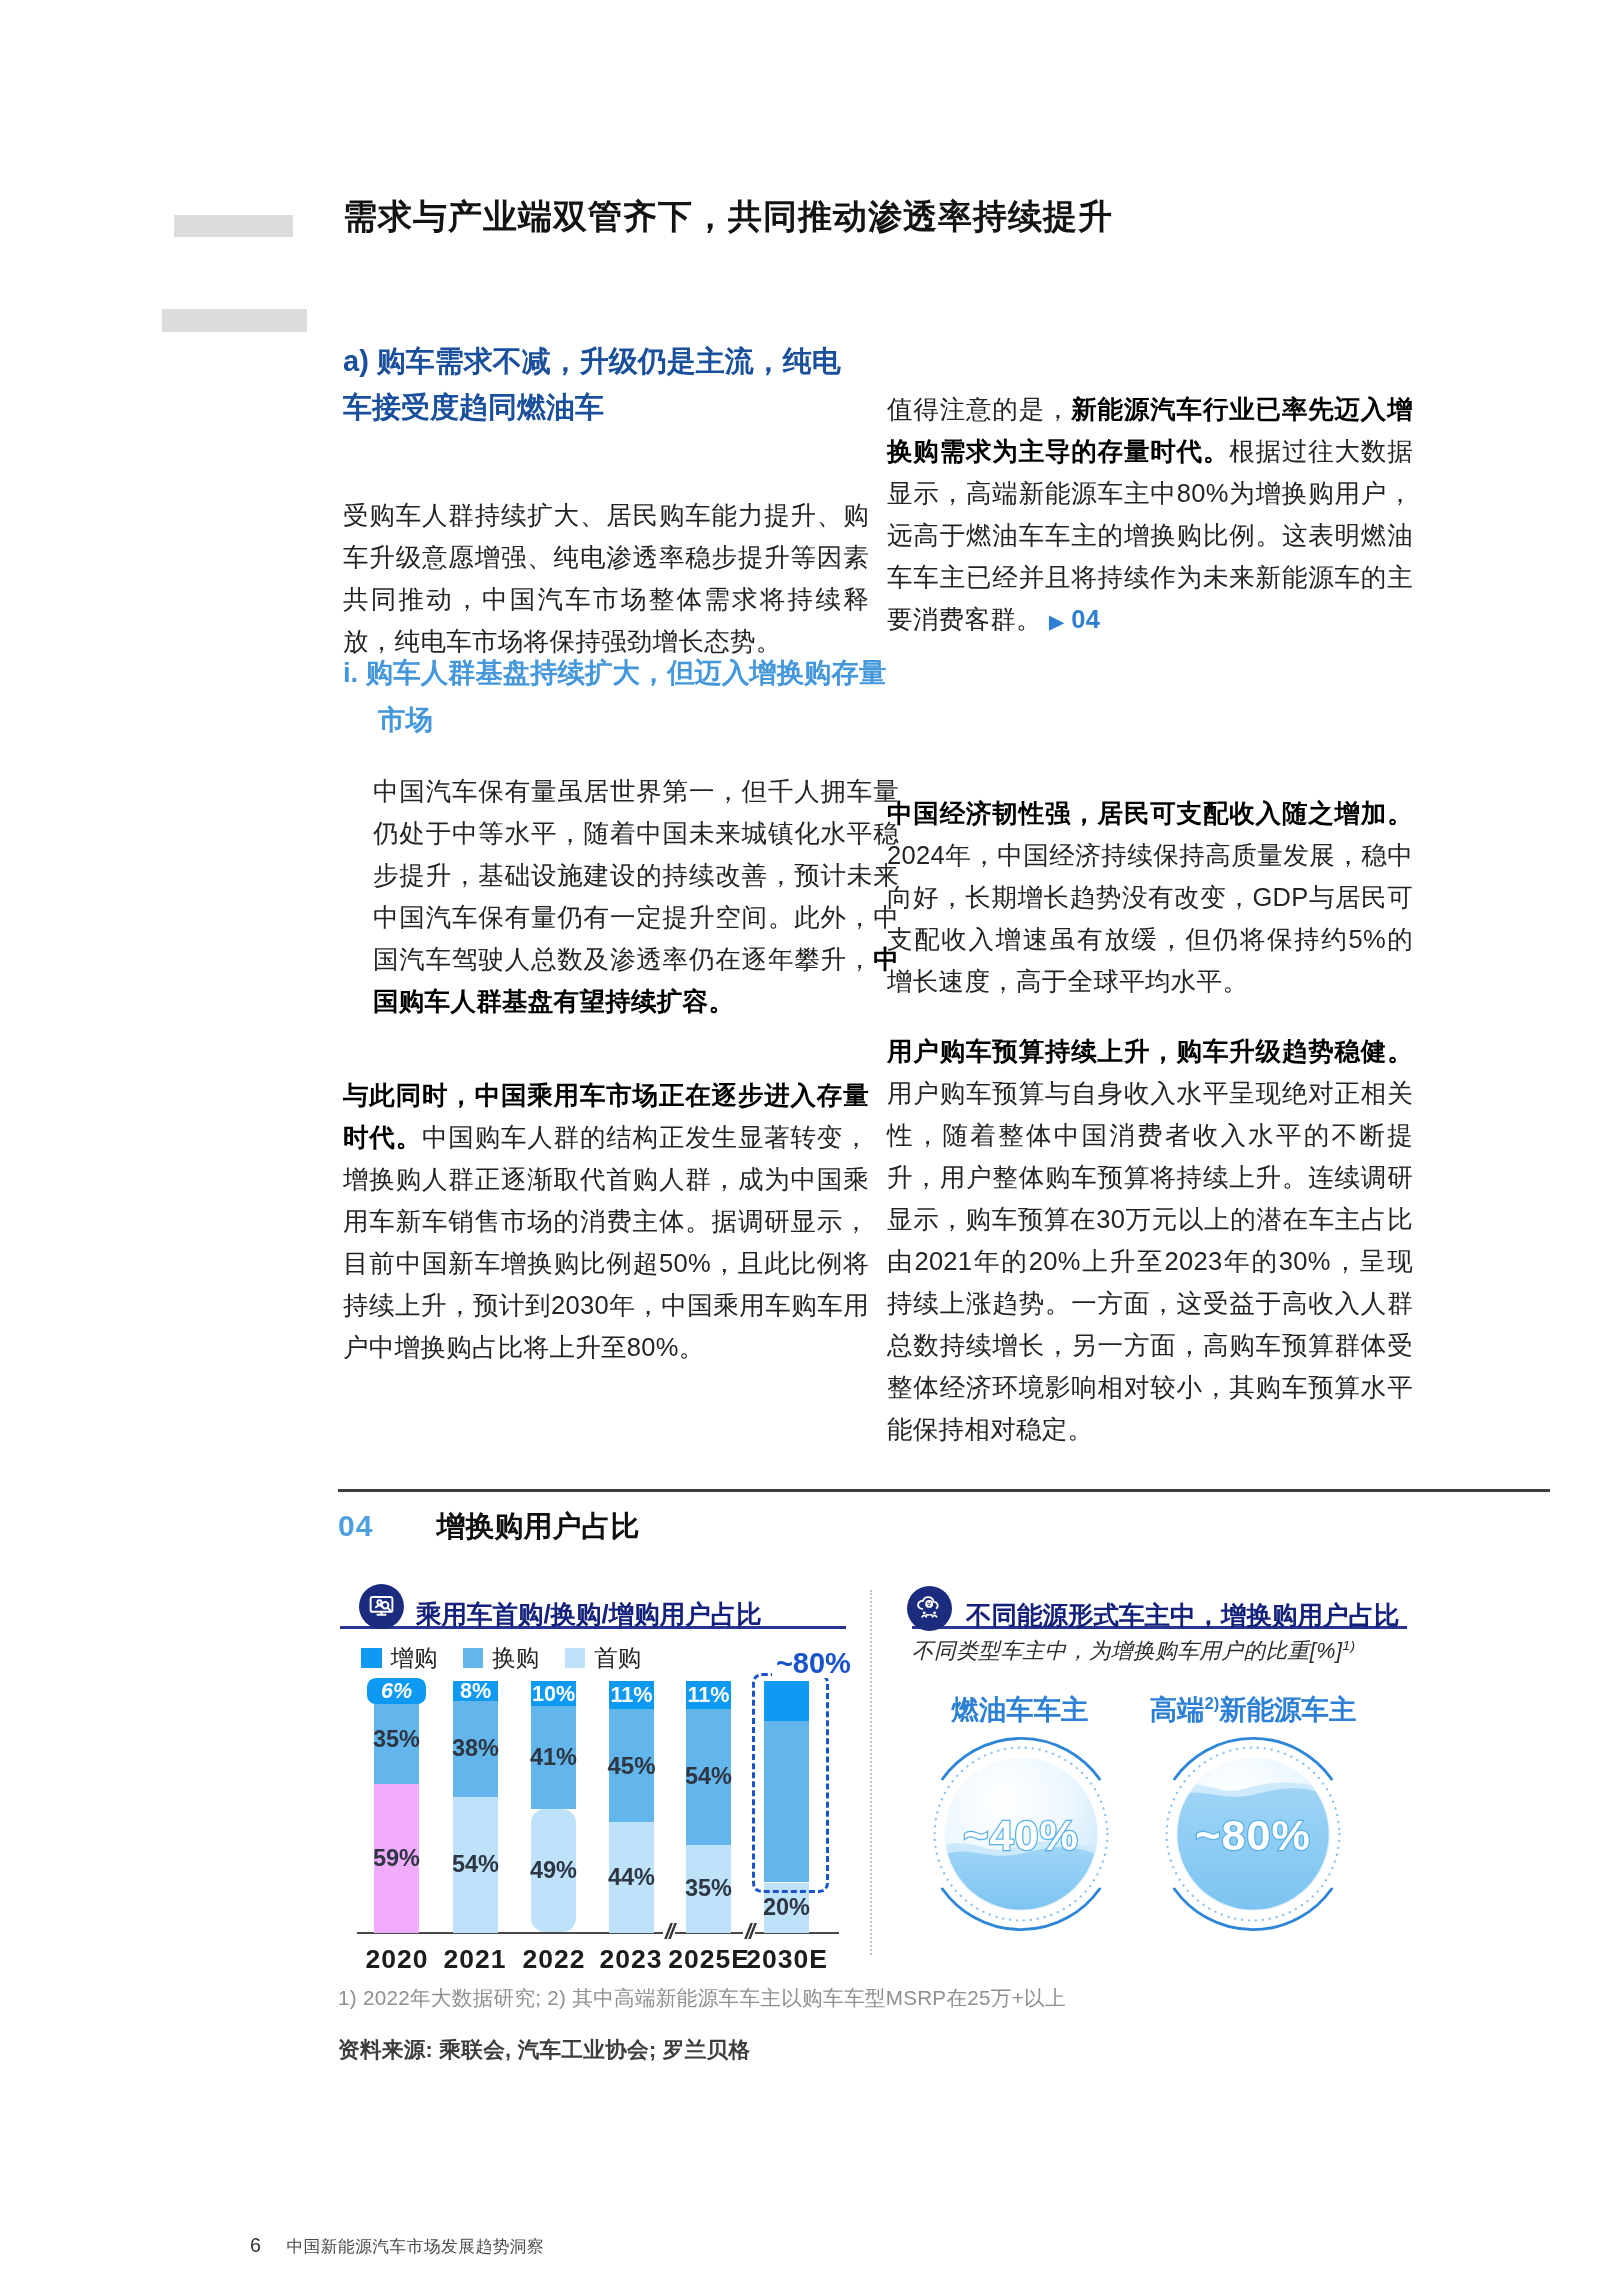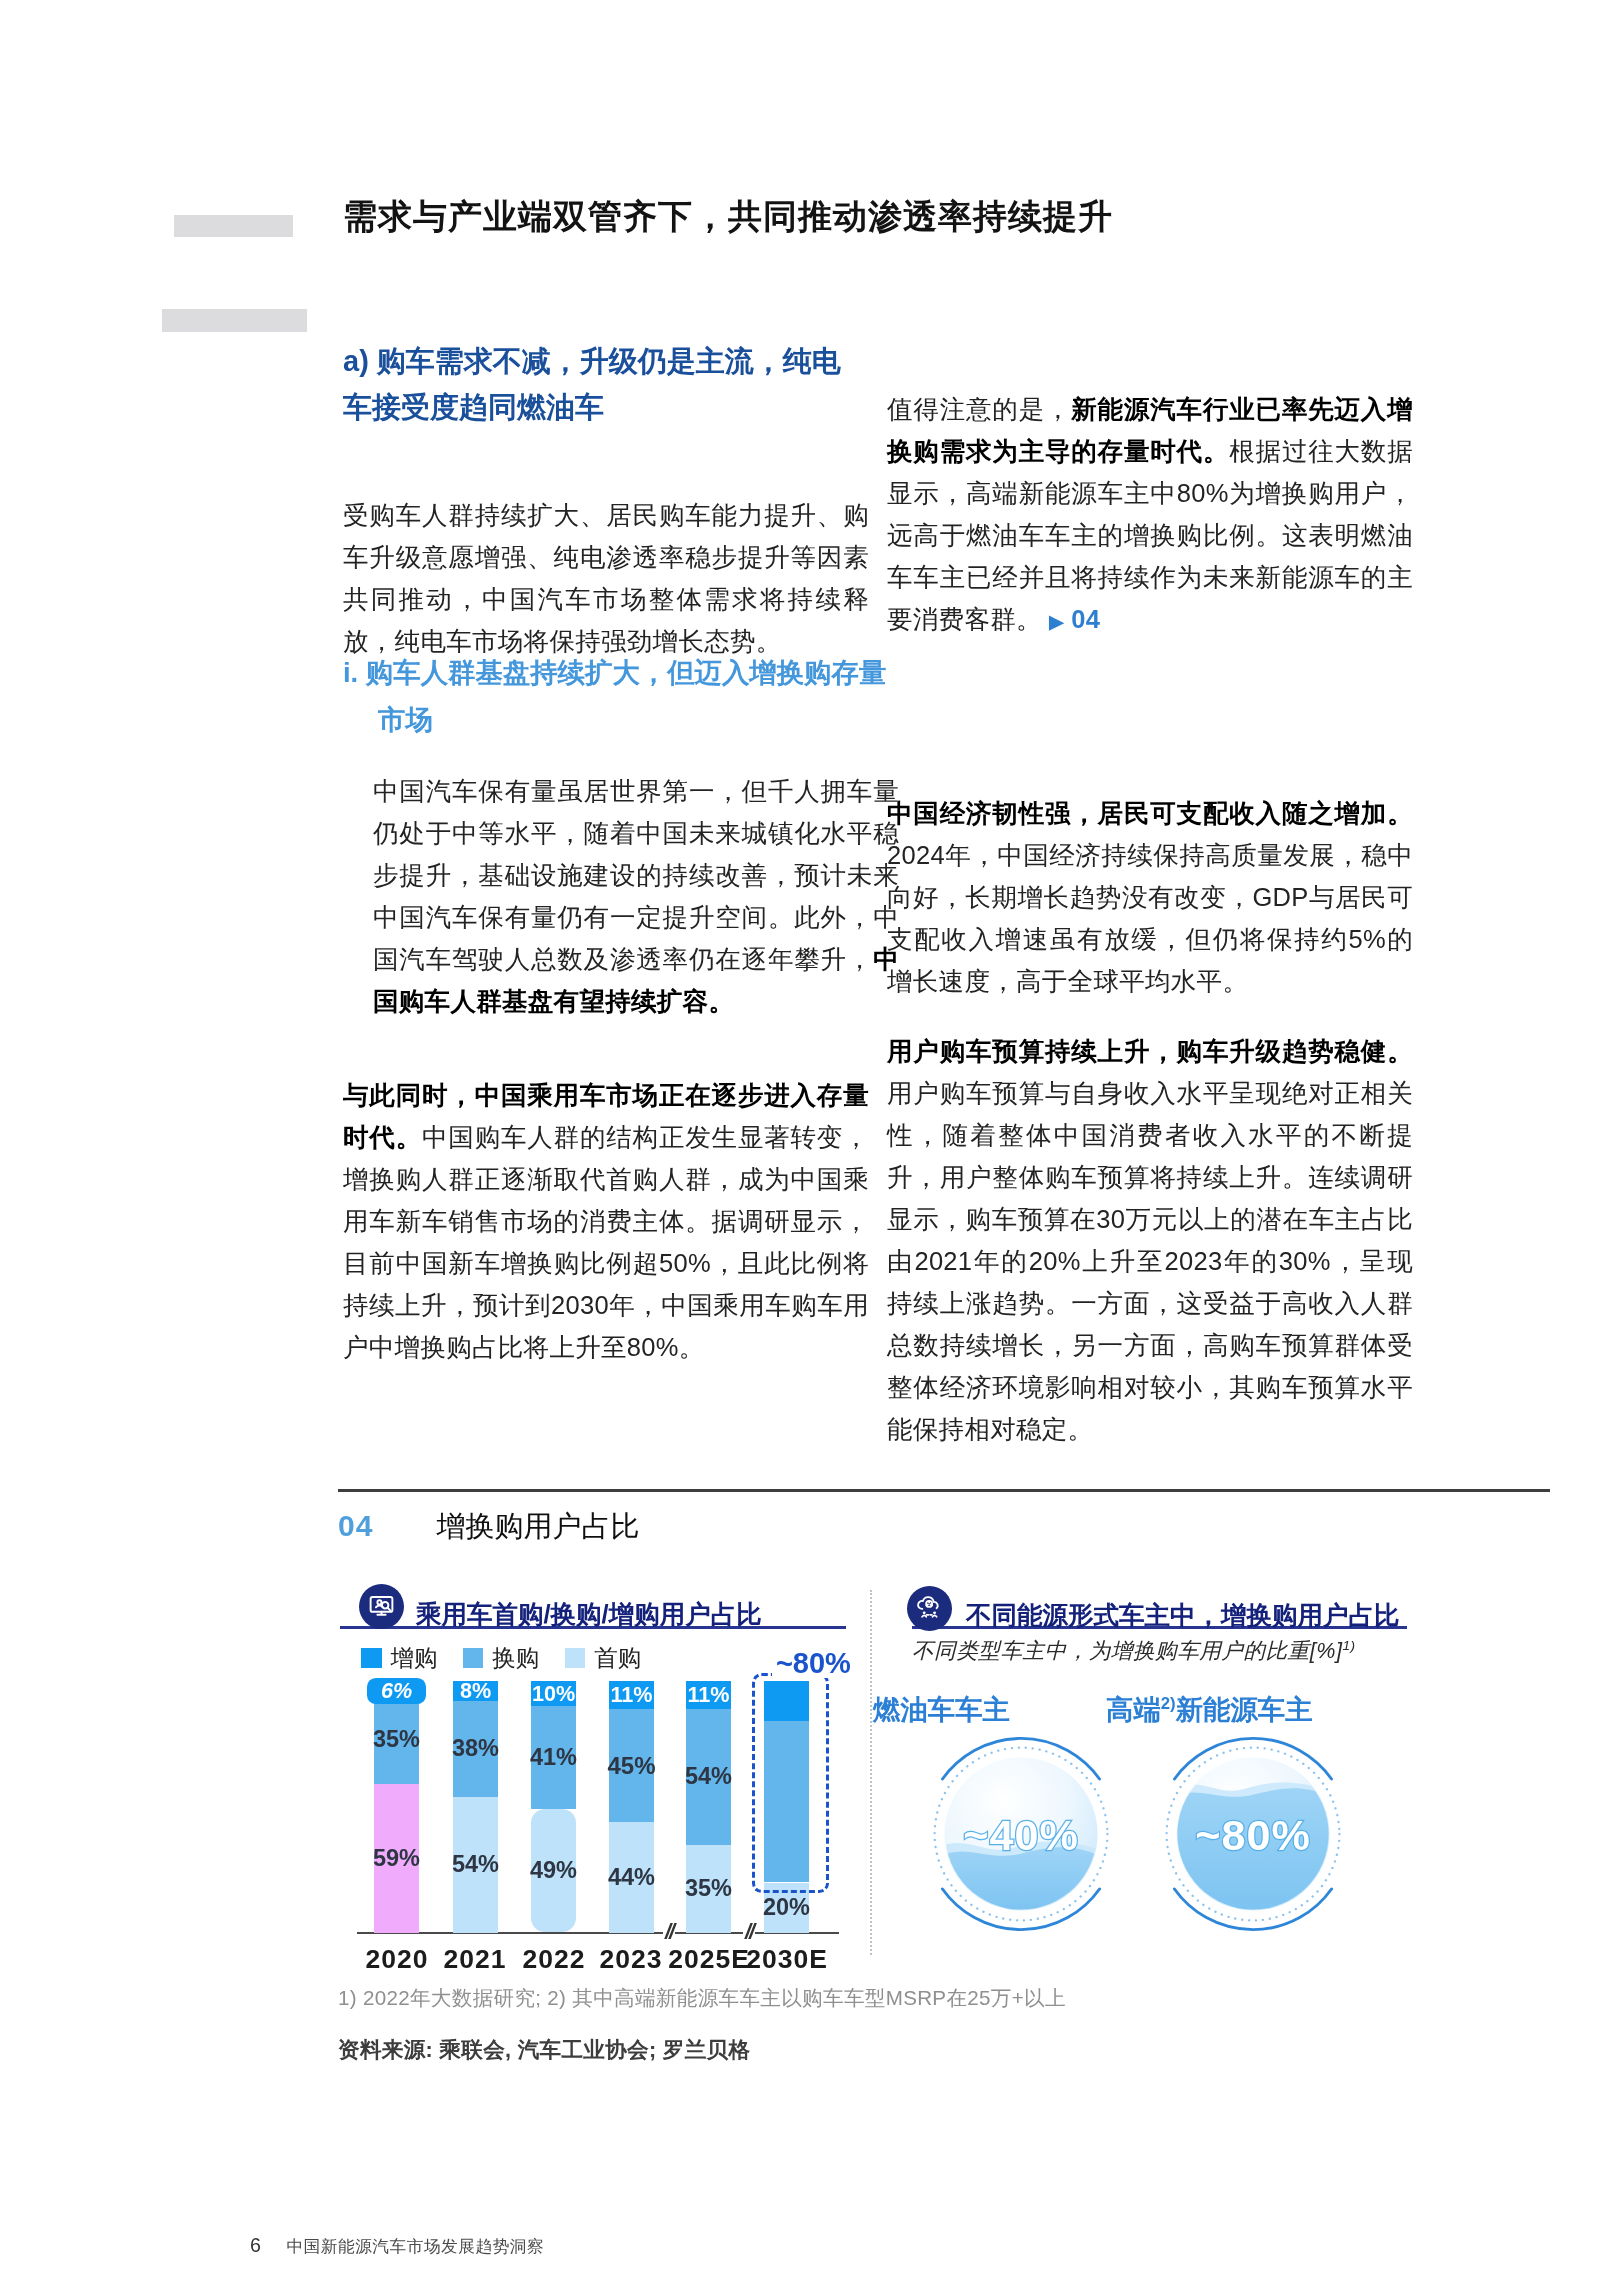--- a/index.html
+++ b/index.html
@@ -25,21 +25,21 @@
   .lp3{left:343px;top:1048px;}
   .rp1{left:887px;top:362px;}
   .rp2{left:887px;top:766px;}
   .rp3{left:887px;top:1004px;}
   .ref{color:#2E7FD0;font-weight:800;white-space:nowrap;cursor:pointer;}
   .ref .tri{font-size:18.6px;}
 
   .sec-rule{left:338px;top:1489px;width:1212px;height:2.9px;background:#3e3e3e;}
   .fig-head{left:338px;top:1507px;display:flex;align-items:baseline;}
   .fig-num{font-size:30px;font-weight:800;color:#4E9FDC;letter-spacing:1px;}
-  .fig-title{margin-left:63px;font-size:29px;font-weight:400;color:#0f0f0f;}
+  .fig-title{margin-left:63px;font-size:29px;font-weight:700;color:#0f0f0f;}
 
   .icon-circle{position:absolute;width:45px;height:45px;border-radius:50%;background:#1B2B7E;
                display:flex;align-items:center;justify-content:center;}
   .ic-left{left:359px;top:1584px;}
   .ic-right{left:907px;top:1586px;}
   .panel-title{position:absolute;font-size:25.5px;font-weight:800;color:#14217B;white-space:nowrap;}
   .pt-left{left:416px;top:1597px;}
   .pt-right{left:966px;top:1598px;}
   .panel-underline{position:absolute;height:2.9px;background:#283593;}
   .pu-left{left:340px;top:1626px;width:506px;}
@@ -64,21 +64,21 @@
        padding:0 2px;letter-spacing:-2px;line-height:1;}
   .xlab{position:absolute;top:263px;transform:translateX(-50%);font-size:26.5px;font-weight:700;
         color:#1c1c1c;letter-spacing:1px;white-space:nowrap;}
 
   .anno-box{left:752px;top:1673px;width:71px;height:214px;border:3.4px dashed #1A53CC;border-radius:9.8px;}
   .anno-label{left:772px;top:1649px;font-size:29px;font-weight:800;color:#1A53CC;background:#fff;
               padding:0 3.9px;line-height:1;}
 
   .divider{left:870px;top:1590px;height:365px;border-left:2px dotted #bfc3ca;width:0;}
 
-  .group-label{position:absolute;width:294px;font-size:27.4px;font-weight:800;color:#2B7FD4;white-space:nowrap;}
+  .group-label{position:absolute;width:294px;text-align:center;font-size:27.4px;font-weight:800;color:#2B7FD4;white-space:nowrap;}
   .gl1{left:873px;top:1692px;}
   .gl2{left:1106px;top:1692px;}
   .group-label sup{font-size:16.7px;}
 
   .gauge{position:absolute;width:216px;height:216px;}
   #gauge0{left:913px;top:1726px;}
   #gauge1{left:1145px;top:1726px;}
 
   .footnote{left:338px;top:1984px;font-size:20.6px;color:#8f8f8f;letter-spacing:0.3px;}
   .source{left:338px;top:2035px;font-size:21.6px;color:#3d3d3d;font-weight:700;letter-spacing:0.3px;}

